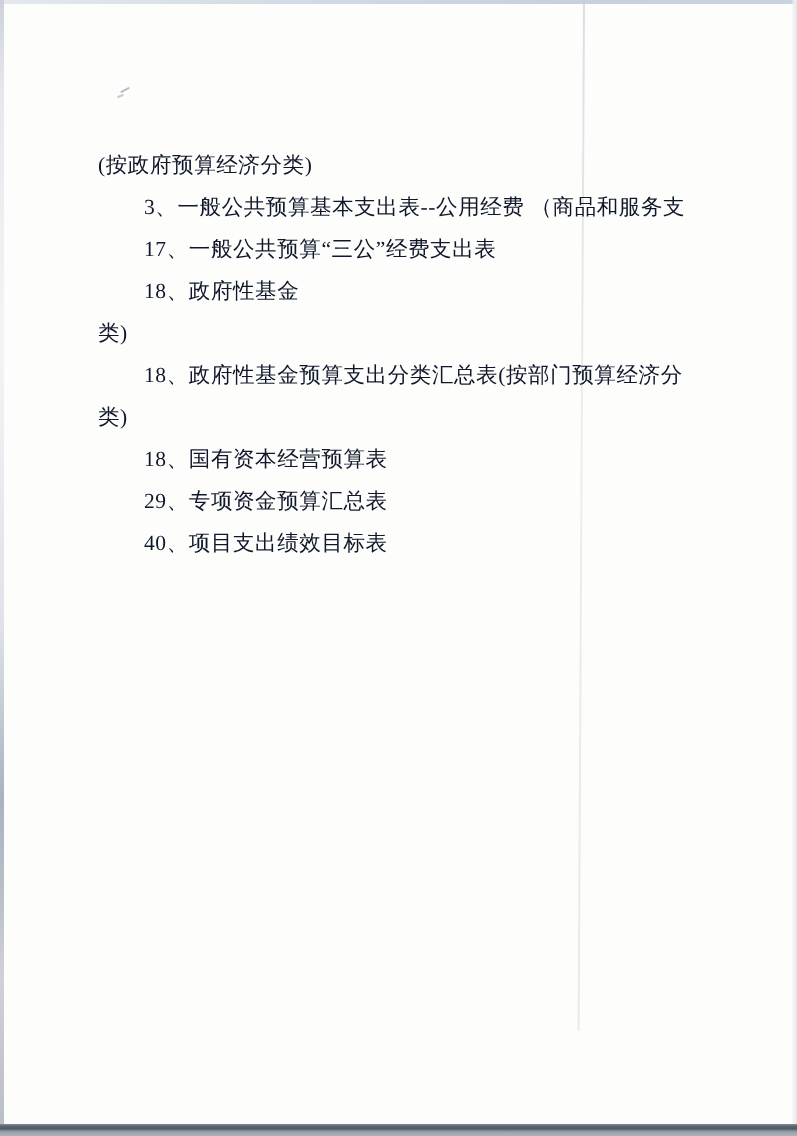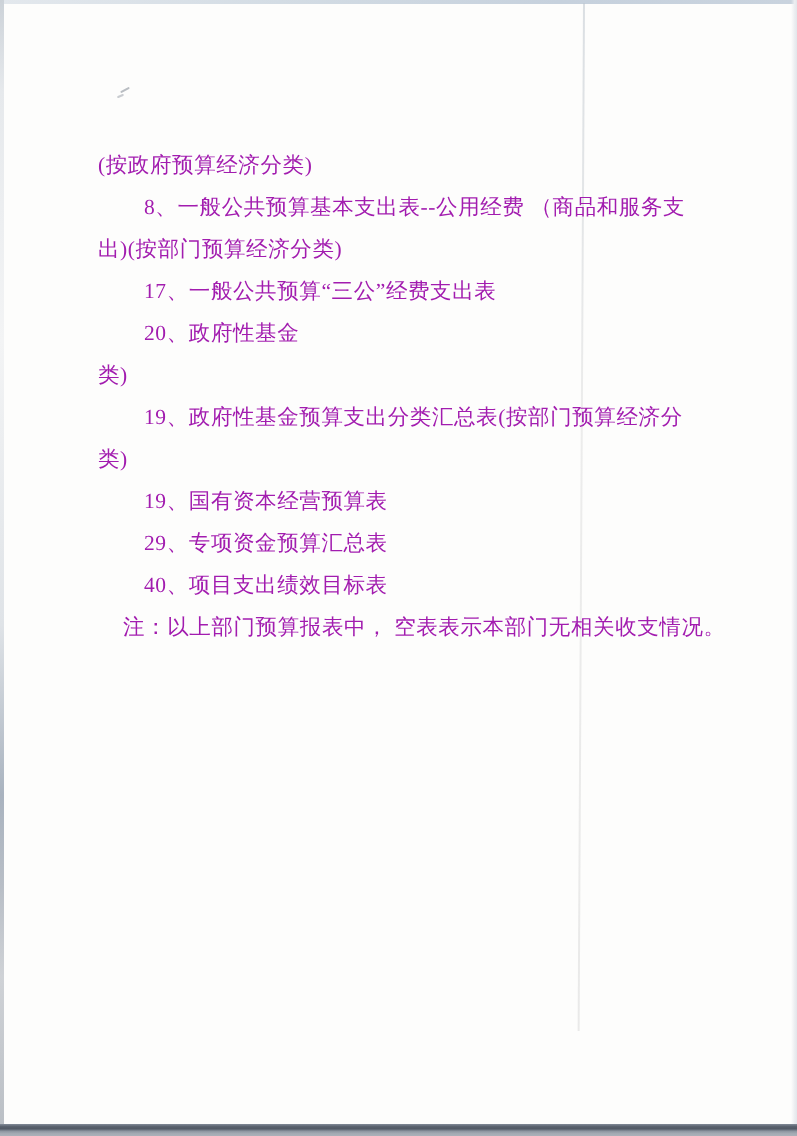--- a/index.html
+++ b/index.html
@@ -59,21 +59,21 @@
   .speck .s1 { left: 4px; top: 2px; width: 10px; height: 2px; transform: rotate(-28deg); }
   .speck .s2 { left: 1px; top: 8px; width: 7px; height: 2px; transform: rotate(-24deg); background: #c9ccd0; }
   
   .content {
     position: absolute;
     left: 98px; top: 144px;
     width: 625px;
     font-size: 21.5px;
     line-height: 42px;
     letter-spacing: 0.6px;
-    color: #a21caf;
+    color: #0f172a;
     text-rendering: geometricPrecision;
   }
   .line { height: 42px; white-space: pre; }
   .line.num  { padding-left: 46px; }
   .line.note { padding-left: 25px; }
 </style>
 </head>
 <body>
 
 <div class="scan-page">
@@ -83,26 +83,24 @@
   <div class="edge-right"></div>
   <div class="edge-bottom"></div>
   <div class="crease"></div>
   <div class="speck">
       <span class="s1"></span>
       <span class="s2"></span>
     </div>
 
   <div class="content">
     <div class="line">(按政府预算经济分类)</div>
-    <div class="line num">8、一般公共预算基本支出表--公用经费 （商品和服务支</div>
-    <div class="line">出)(按部门预算经济分类)</div>
+    <div class="line num">3、一般公共预算基本支出表--公用经费 （商品和服务支</div>
     <div class="line num">17、一般公共预算“三公”经费支出表</div>
-    <div class="line num">20、政府性基金</div>
+    <div class="line num">18、政府性基金</div>
     <div class="line">类)</div>
-    <div class="line num">19、政府性基金预算支出分类汇总表(按部门预算经济分</div>
+    <div class="line num">18、政府性基金预算支出分类汇总表(按部门预算经济分</div>
     <div class="line">类)</div>
-    <div class="line num">19、国有资本经营预算表</div>
+    <div class="line num">18、国有资本经营预算表</div>
     <div class="line num">29、专项资金预算汇总表</div>
     <div class="line num">40、项目支出绩效目标表</div>
-    <div class="line note">注：以上部门预算报表中， 空表表示本部门无相关收支情况。</div>
   </div>
 
 </div>
 
 </body></html>

